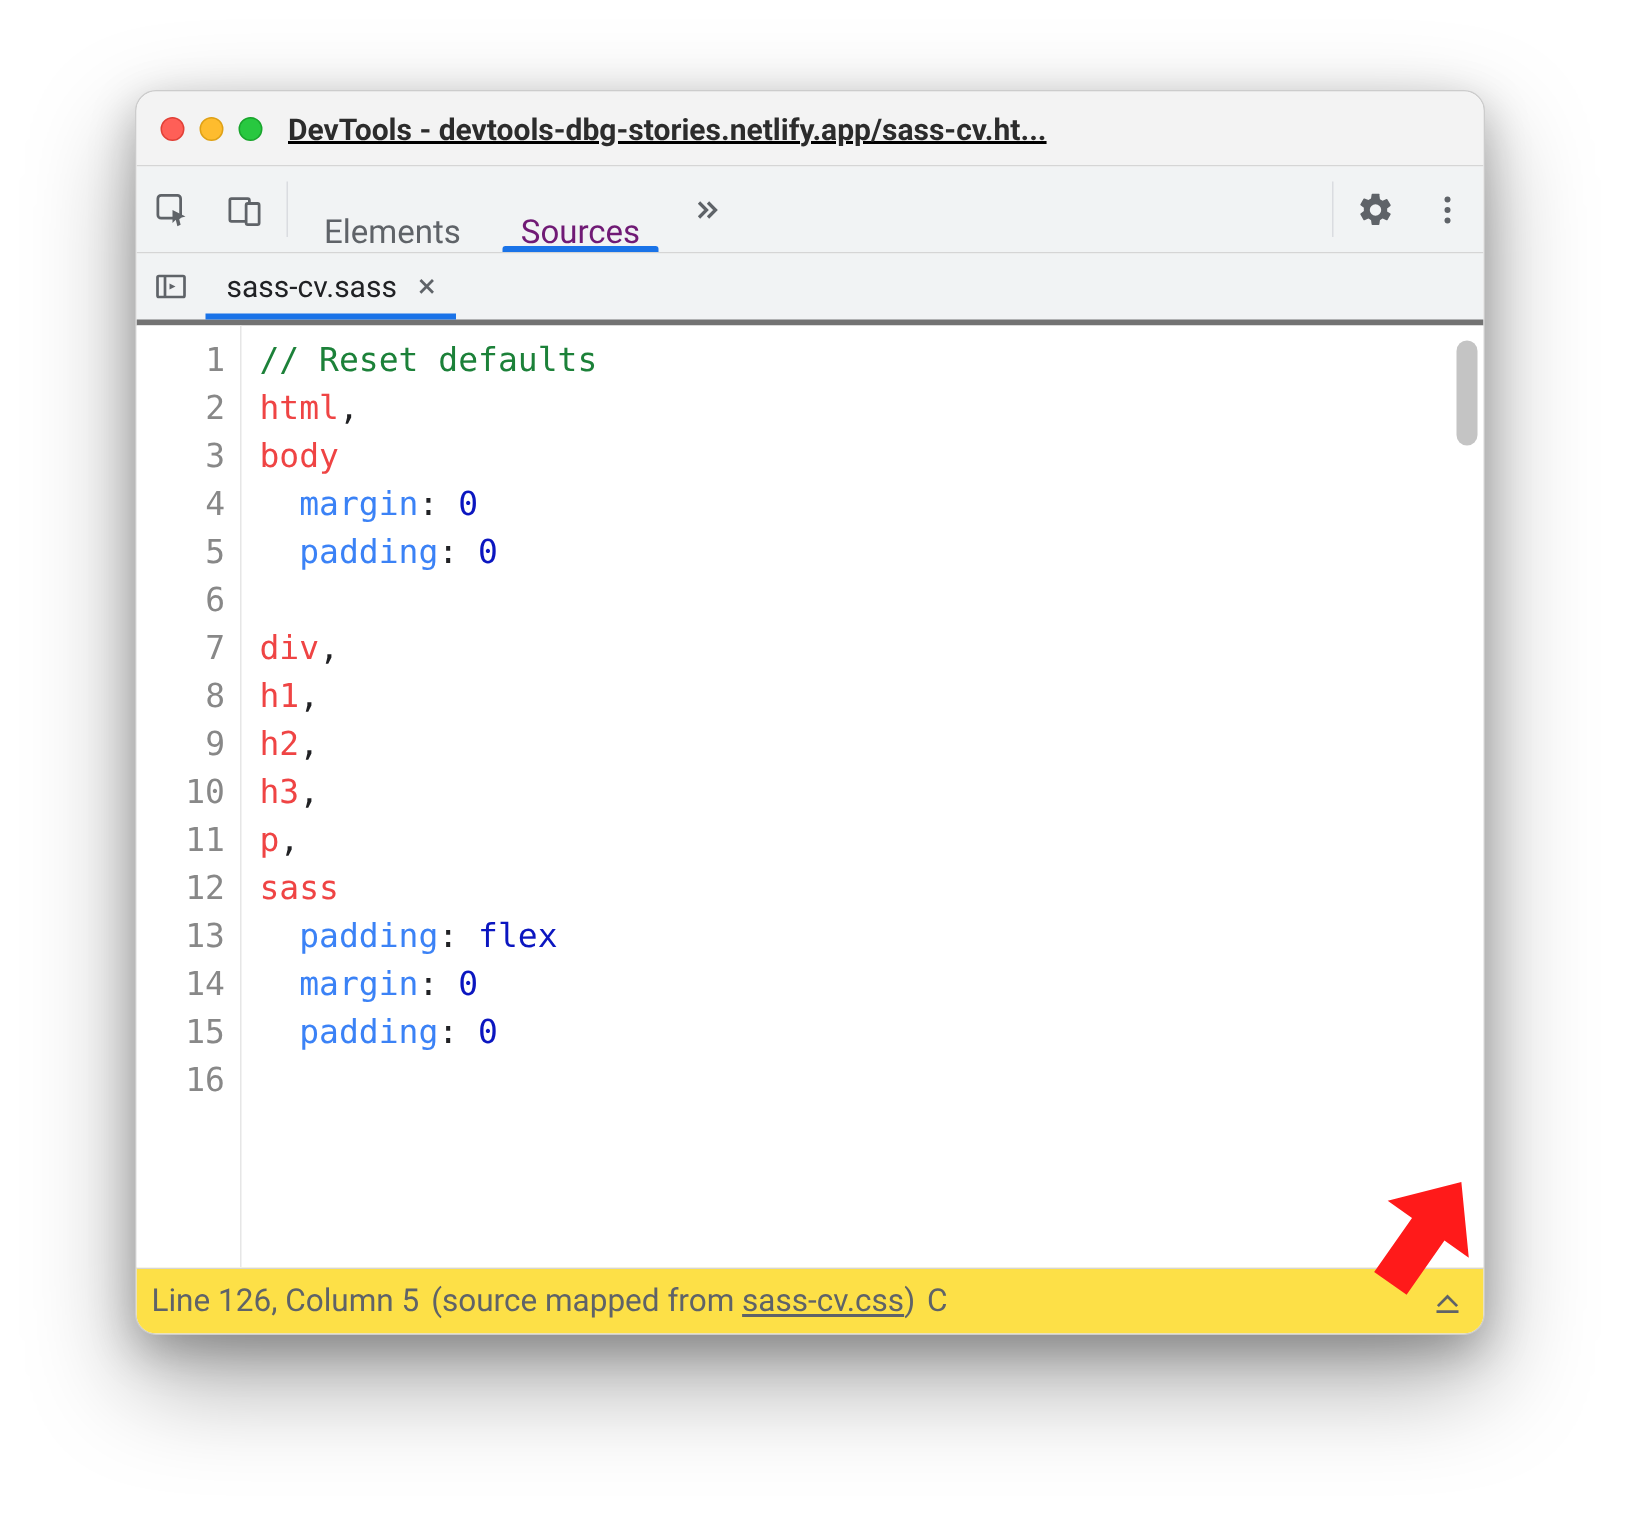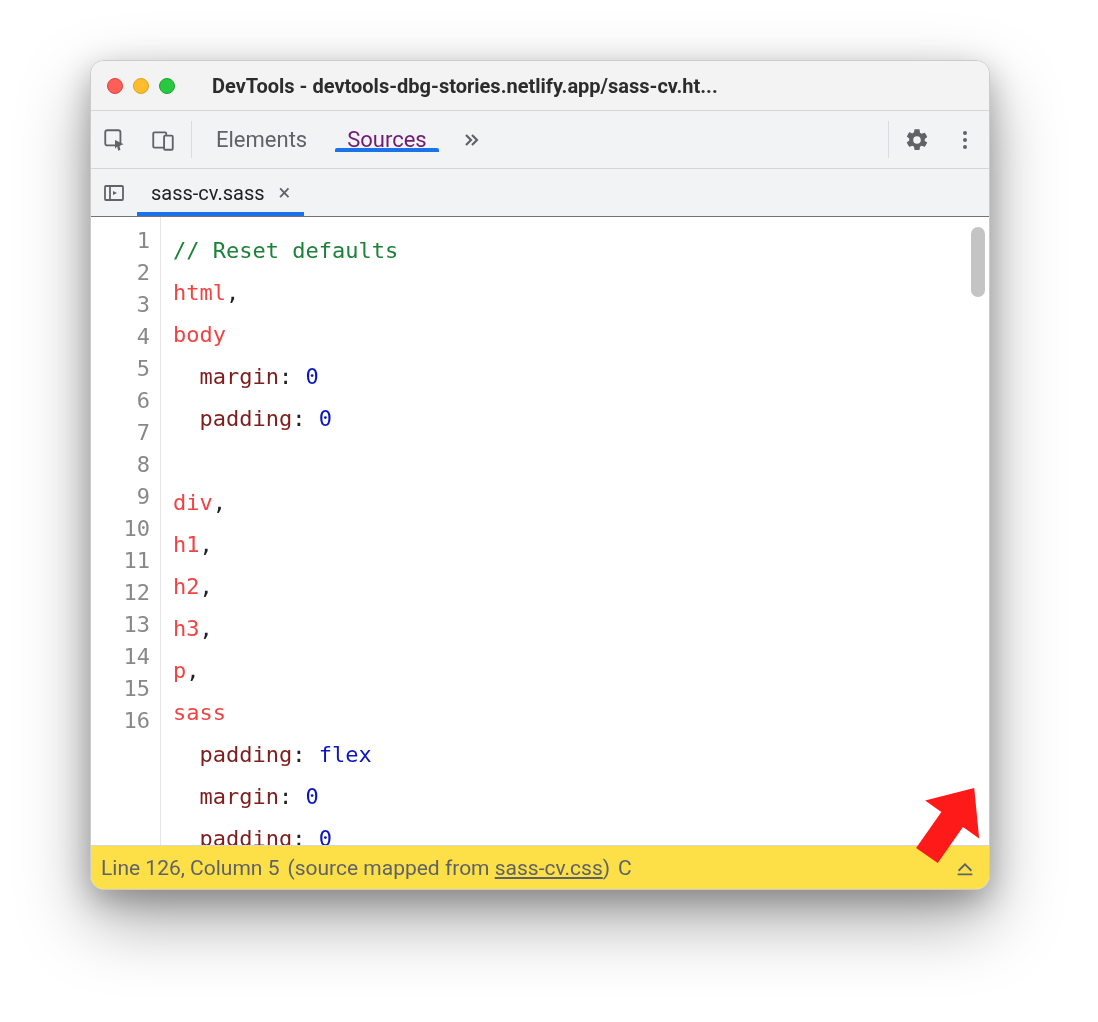--- a/index.html
+++ b/index.html
@@ -25,54 +25,55 @@
     display: flex;
     flex-direction: column;
   }
   .titlebar {
     height: 50px;
     display: flex;
     align-items: center;
     padding: 16px 16px;
     background: #f3f3f3;
     border-bottom: 1px solid #d5d5d5;
-    gap: 25px;
+    gap: 5px;
+    text-decoration: underline;
   }
   .traffic { display: flex; gap: 10px; margin-right: 12px; }
   .dot { width: 16px; height: 16px; border-radius: 50%; }
   .dot.red { background: #ff5f57; border: 1px solid #e14037; }
   .dot.yellow { background: #febc2e; border: 1px solid #dfa116; }
   .dot.green { background: #28c840; border: 1px solid #19a52c; }
   .title { font-size: 20px; font-weight: 700; color: #2c2c2c; white-space: nowrap; overflow: hidden; text-overflow: ellipsis; flex: 1; }
   .toolbar {
     height: 58px;
     display: flex;
     align-items: stretch;
     border-bottom: 1px solid #d5d5d5;
     background: #f1f3f4;
   }
   .toolbar .iconbtn {
     width: 48px; display: flex; align-items: center; justify-content: center;
     color: #5f6368; cursor: pointer;
   }
   .toolbar .sep { width: 1px; background: #dadce0; margin: 10px 4px; }
-  .tabs { display: flex; align-items: center; }
+  .tabs { display: flex; align-items: flex-end; }
   .tab {
     padding: 0 20px; display: flex; align-items: center; font-size: 22px;
     color: #5f6368; cursor: pointer; position: relative;
   }
   .tab.active { color: #701a75; }
   .tab.active::after {
     content: ""; position: absolute; left: 8px; right: 8px; bottom: 0;
     height: 4px; background: #1a73e8; border-radius: 2px 2px 0 0;
   }
   .toolbar .spacer { flex: 1; }
   .subtoolbar {
     height: 48px; display: flex; align-items: stretch; background: #f1f3f4;
-    border-bottom: 1px solid #737373;
+    border-bottom: 4px solid #737373;
   }
   .navbtn { width: 46px; display: flex; align-items: center; justify-content: center; color: #5f6368; cursor: pointer; }
   .filetabs { display: flex; align-items: stretch; }
   .filetab {
     padding: 0 14px; display: flex; align-items: center; gap: 10px;
     font-size: 20px; color: #202124; cursor: pointer; position: relative;
   }
   .filetab.active::after {
     content: ""; position: absolute; left: 0; right: 0; bottom: 0;
     height: 4px; background: #1a73e8;
@@ -83,24 +84,24 @@
     width: 70px; padding: 8px 10px 0 0; text-align: right;
     font-family: Menlo, Consolas, monospace; font-size: 22px;
     color: #888; background: #fff; border-right: 1px solid #e6e6e6;
   }
   .gutter div { height: 32px; line-height: 32px; }
   .code {
     flex: 1; padding: 8px 0 0 12px;
     font-family: Menlo, Consolas, monospace; font-size: 22px;
     color: #202124; overflow: hidden;
   }
-  .code .line { height: 32px; line-height: 32px; white-space: pre; margin-top: 10px; }
+  .code .line { height: 32px; line-height: 32px; white-space: pre; }
   .tok-comment { color: #1c8139; }
   .tok-selector { color: #ef4444; }
-  .tok-property { color: #7f1d1d; text-align: right; }
+  .tok-property { color: #3b82f6; text-align: right; }
   .tok-punct { color: #202124; }
   .tok-value { color: #0b16c0; }
   .scrollbar-thumb {
     position: absolute; right: 4px; top: 10px; width: 14px; height: 70px;
     background: #c4c4c4; border-radius: 7px;
   }
   .statusbar {
     height: 44px; display: flex; align-items: center; padding: 0 10px;
     border-top: 1px solid #d5d5d5; background: #fde047;
     font-size: 21px; color: #5f6368; gap: 8px;

